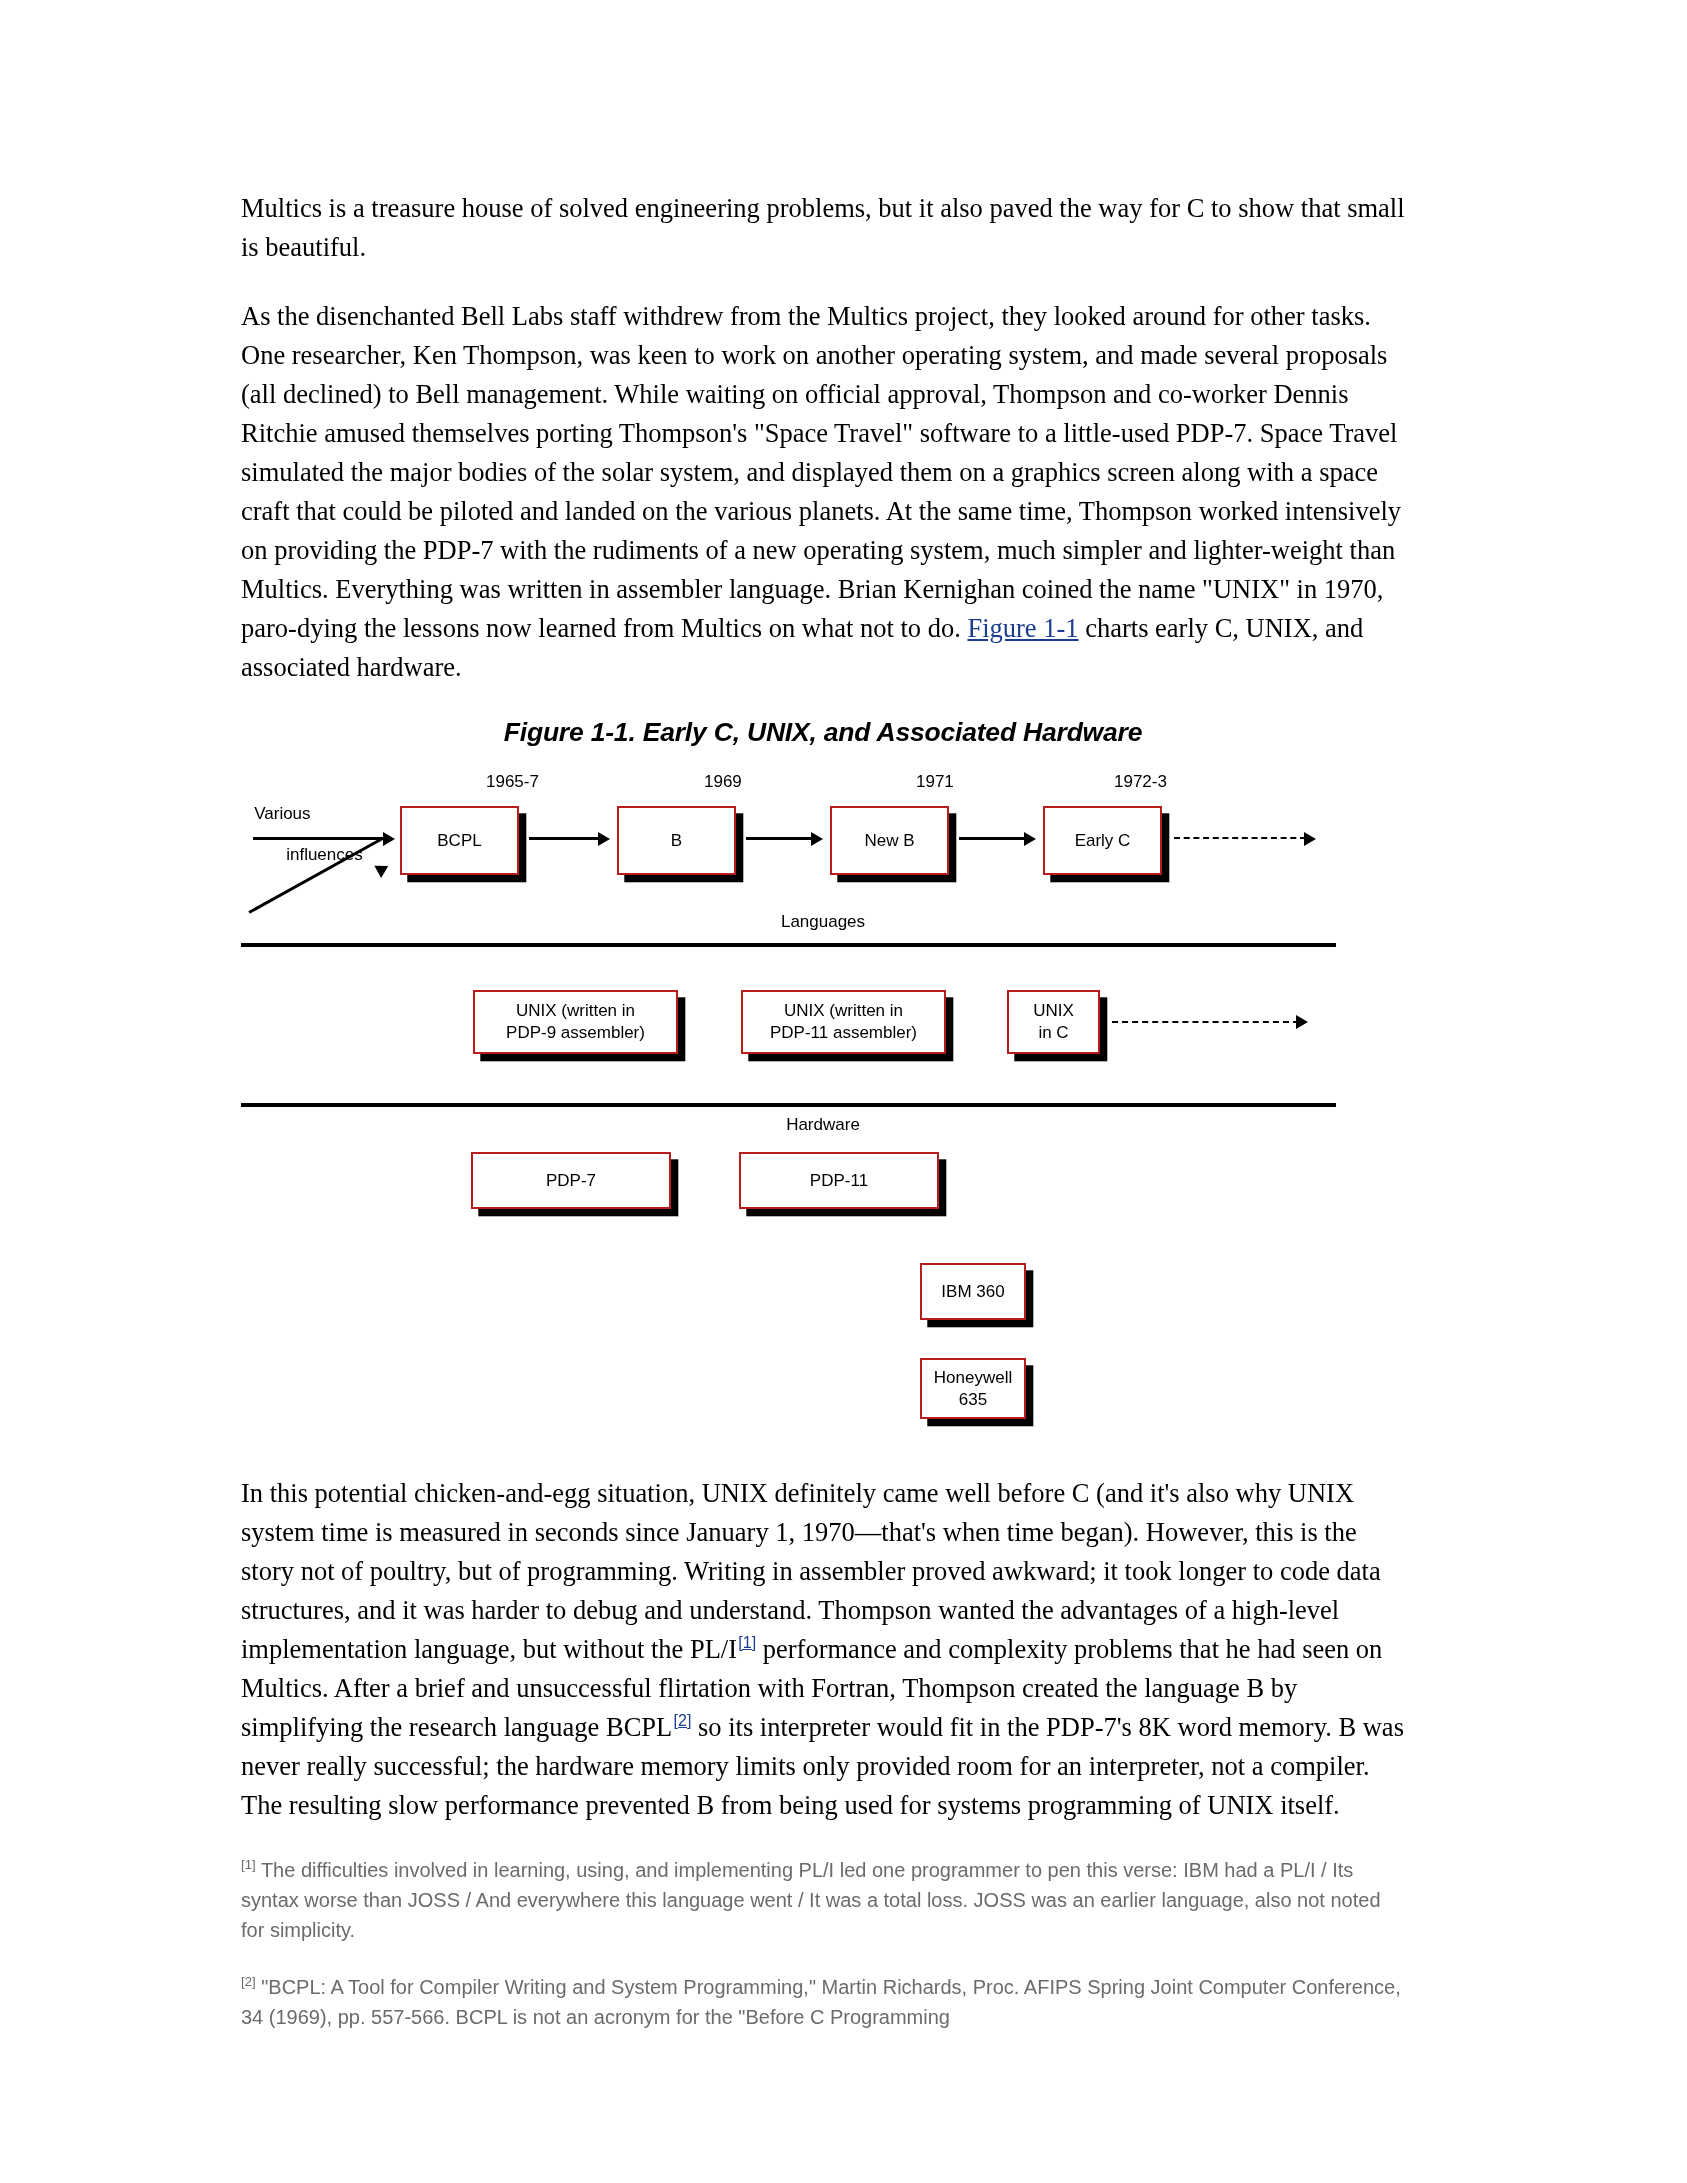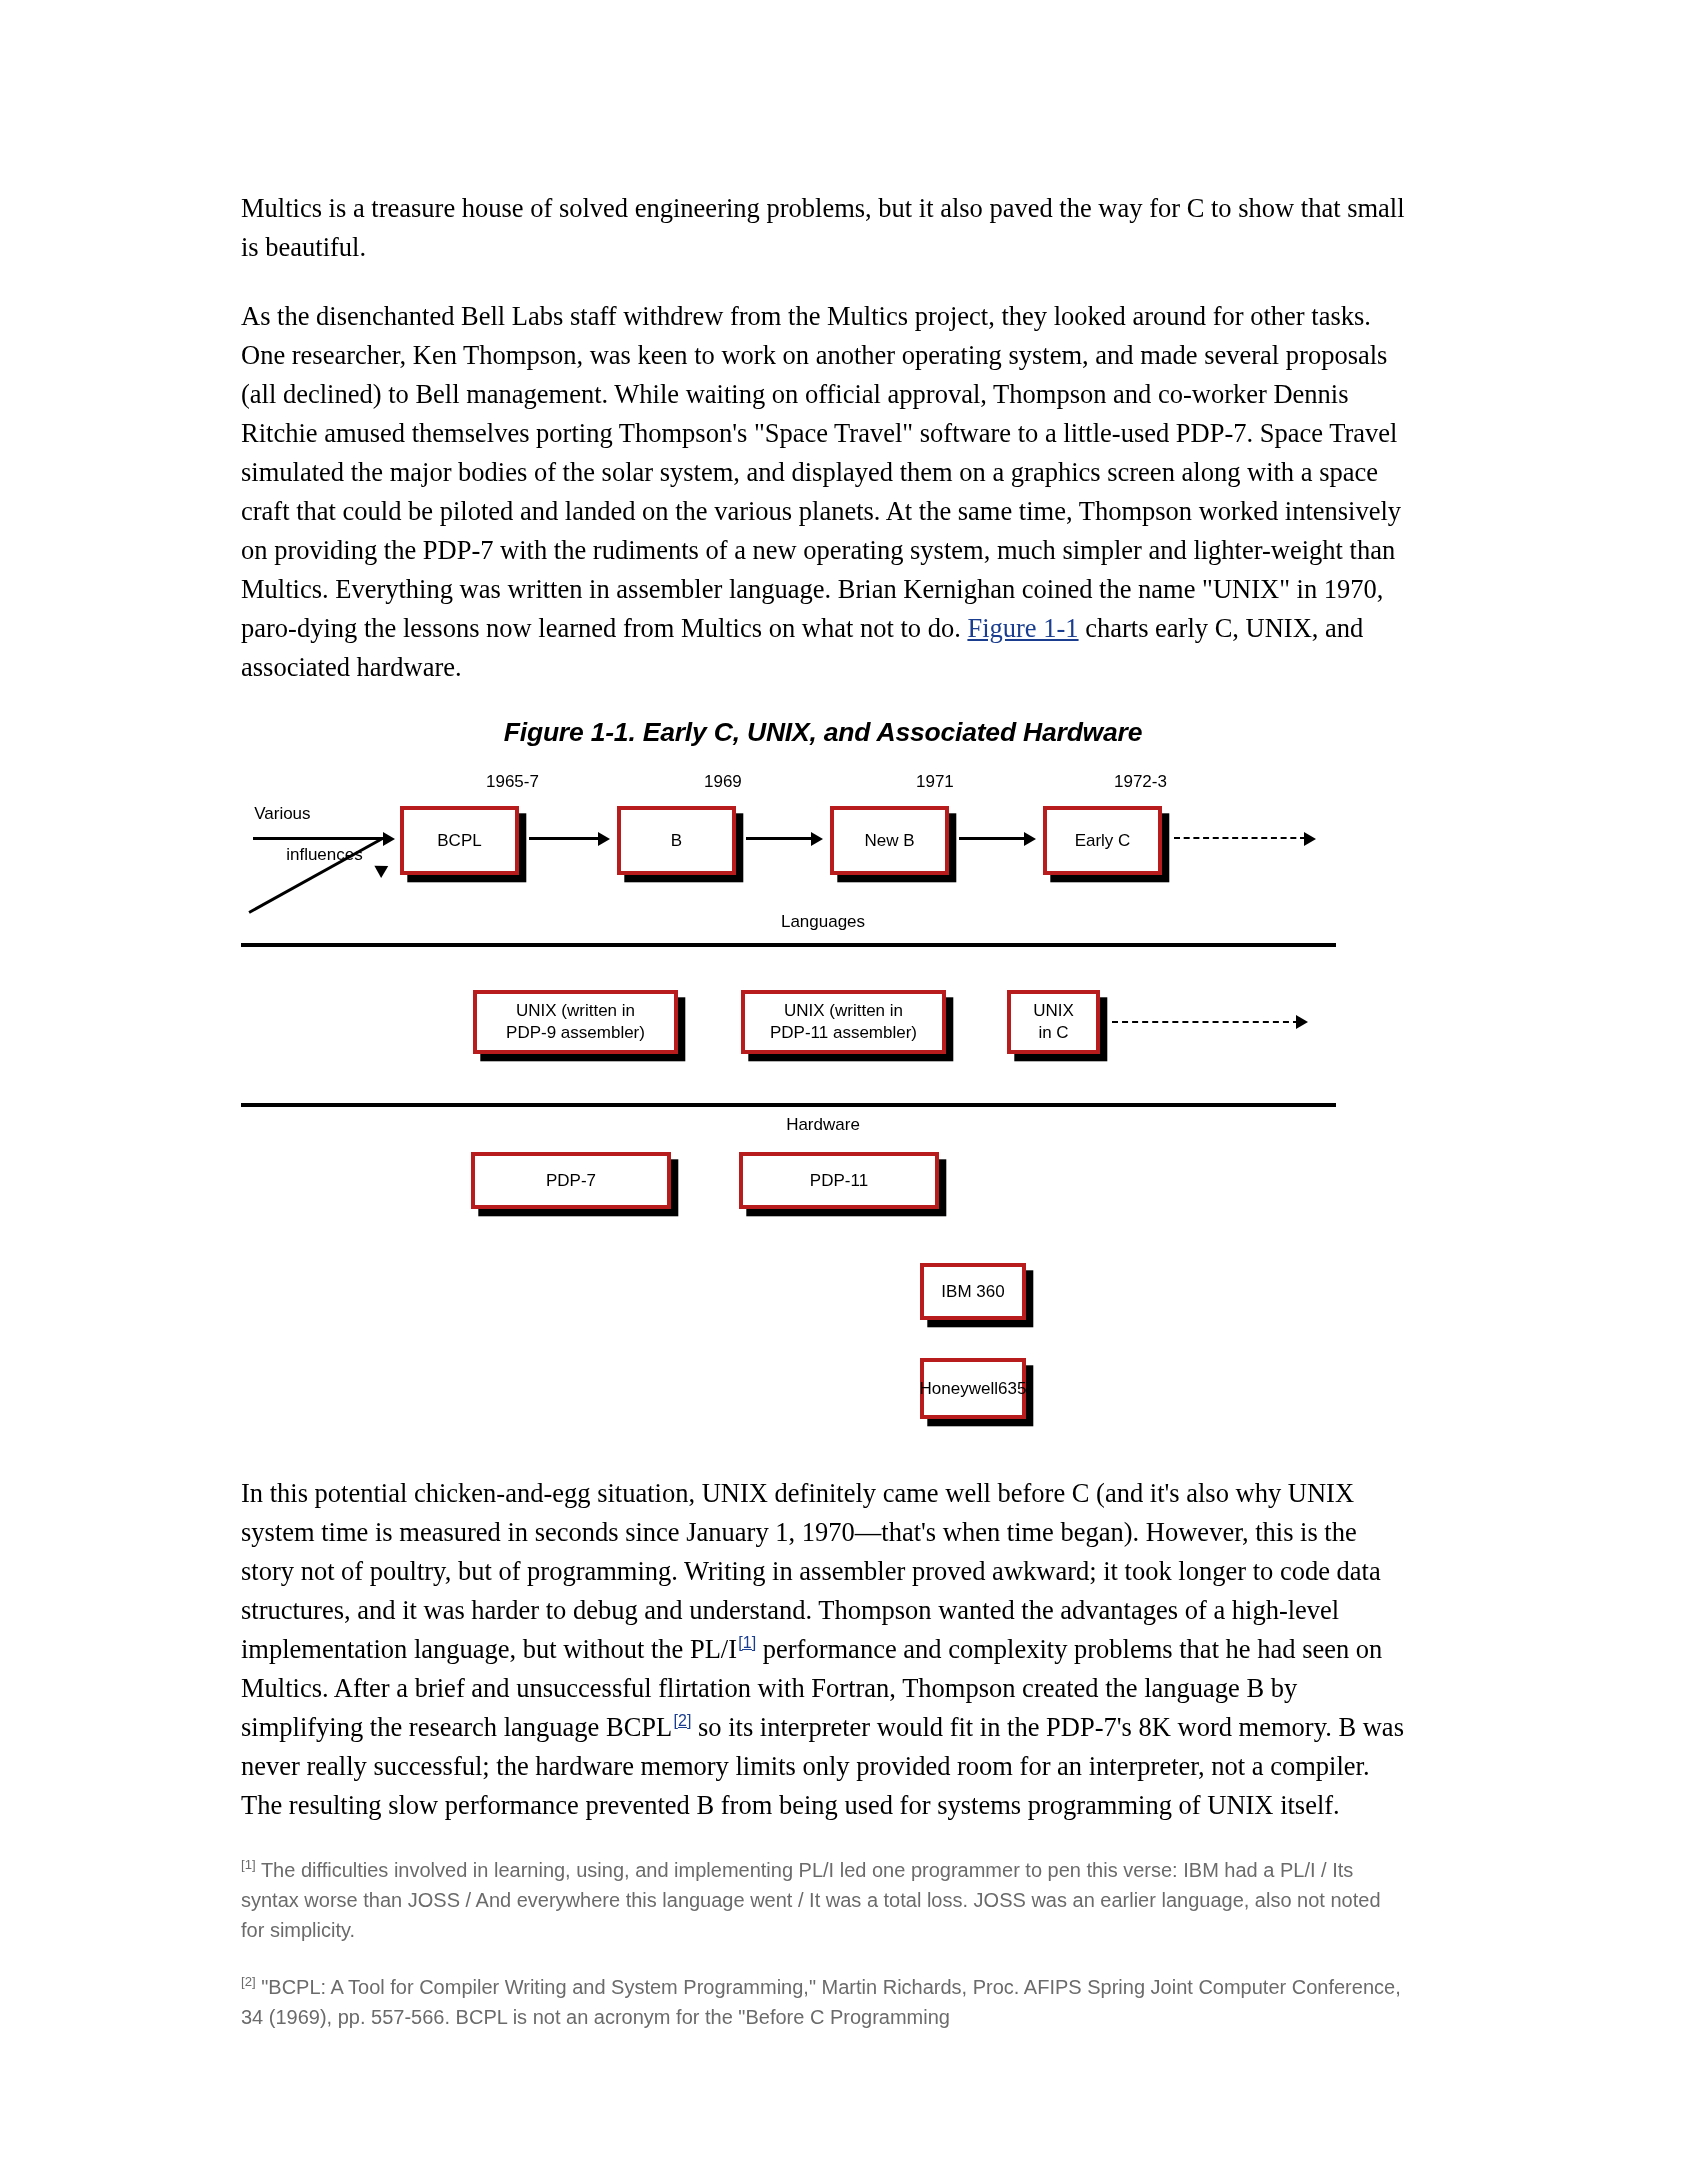--- a/index.html
+++ b/index.html
@@ -83,21 +83,21 @@
     font-family: "Liberation Sans", sans-serif;
     font-size: 17px;
     color: #000;
     white-space: nowrap;
   }
 
   
   .dg-box {
     position: absolute;
     background: #ffffff;
-    border: 4px solid #b91c1c;
+    border: 2px solid #b91c1c;
     box-sizing: border-box;
     box-shadow: 7.3px 7.3px 0 0 #000000;
     display: flex;
     align-items: center;
     justify-content: center;
     text-align: center;
     font-family: "Liberation Sans", sans-serif;
     font-size: 17px;
     line-height: 22px;
     color: #000;
@@ -219,21 +219,21 @@
 
         <div class="dg-dash" style="left:871px; top:249px; width:187px;"></div>
         <div class="dg-arrowhead" style="left:1055px; top:243px;"></div>
 
         <div class="dg-rule" style="left:0px; top:331px; width:1095px;"></div>
         <div class="dg-label" style="left:0px; top:343px; width:1164px; text-align:center;">Hardware</div>
 
         <div class="dg-box" style="left:230px; top:380px; width:200px; height:57px;">PDP-7</div>
         <div class="dg-box" style="left:498px; top:380px; width:200px; height:57px;">PDP-11</div>
         <div class="dg-box" style="left:679px; top:491px; width:106px; height:57px;">IBM 360</div>
-        <div class="dg-box" style="left:679px; top:586px; width:106px; height:61px; flex-direction:row;">
+        <div class="dg-box" style="left:679px; top:586px; width:106px; height:61px; flex-direction:column;">
           <span>Honeywell</span>
           <span>635</span>
         </div>
 
       </div>
     </div>
 
     <p class="body-par" style="margin-top:87px;"><span>In this potential chicken-and-egg situation, UNIX definitely came well before C (and it's also why UNIX system time is measured in seconds since January 1, 1970—that's when time began). However, this is the story not of poultry, but of programming. Writing in assembler proved awkward; it took longer to code data structures, and it was harder to debug and understand. Thompson wanted the advantages of a high-level implementation language, but without the PL/I</span><sup class="fn-ref">[1]</sup><span> performance and complexity problems that he had seen on Multics. After a brief and unsuccessful flirtation with Fortran, Thompson created the language B by simplifying the research language BCPL</span><sup class="fn-ref">[2]</sup><span> so its interpreter would fit in the PDP-7's 8K word memory. B was never really successful; the hardware memory limits only provided room for an interpreter, not a compiler. The resulting slow performance prevented B from being used for systems programming of UNIX itself.</span></p>
 
     <div class="footnotes">

